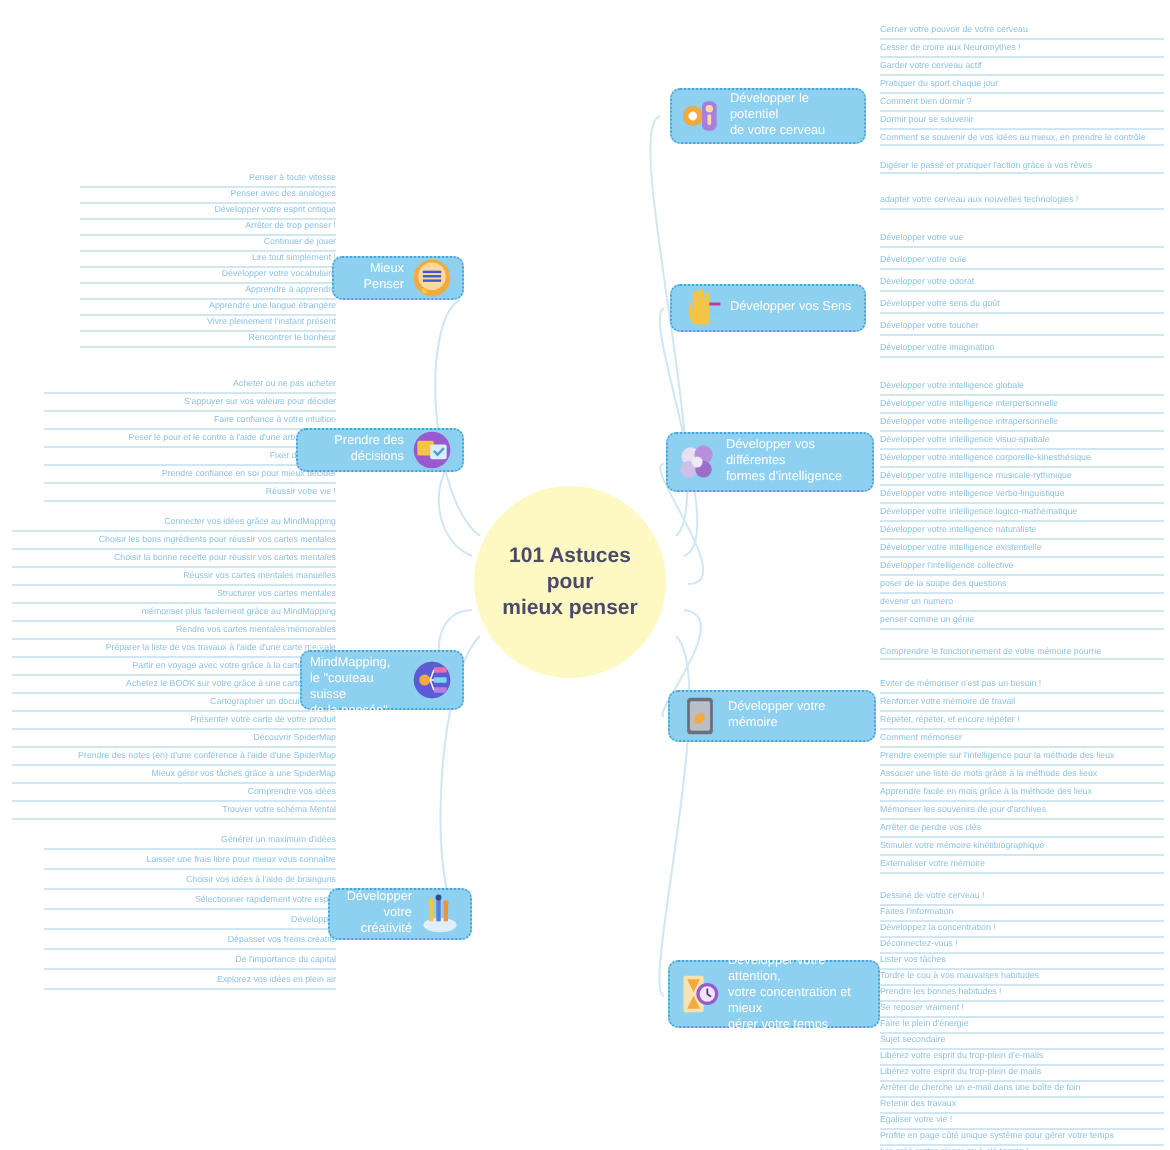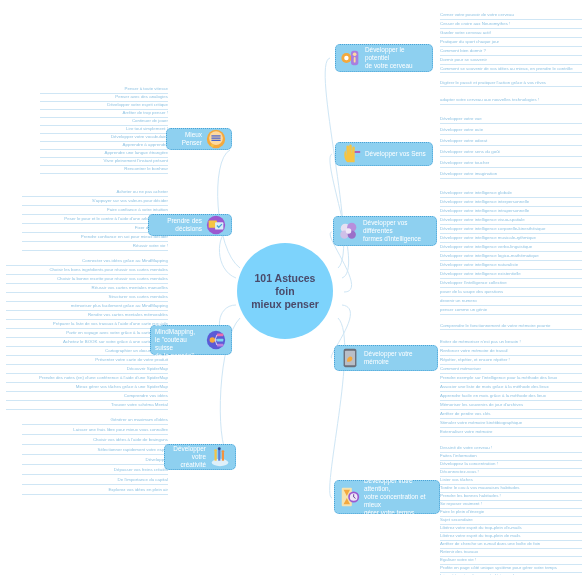--- a/index.html
+++ b/index.html
@@ -8,21 +8,21 @@
     background:#ffffff;
     font-family:"Liberation Sans", sans-serif;
     color:#6fa8d6;
   }
   #map{position:relative;width:585px;height:575px;}
 
   
   .center-node{
     position:absolute;left:237px;top:243px;
     width:96px;height:96px;border-radius:50%;
-    background:#7dd3fc;
+    background:#fef9c3;
     display:flex;align-items:center;justify-content:center;
     text-align:center;
     color:#4a4a6a;
     font-size:10.5px;line-height:13px;font-weight:bold;
     z-index:6;
   }
   .center-node span{display:block;}
 
   
   .branch{
@@ -78,21 +78,21 @@
       <path d="M342,278 C365,270 320,158 332,154"></path>
       <path d="M344,292 C370,292 320,232 332,232"></path>
       <path d="M342,305 C368,308 325,358 332,358"></path>
       <path d="M338,318 C360,340 320,496 332,498"></path>
     </g>
   </svg>
 
   <div class="center-node">
     <div>
       <span>101 Astuces</span>
-      <span>foin</span>
+      <span>pour</span>
       <span>mieux penser</span>
     </div>
   </div>
 
   <div class="branch icon-right" style="left:166px;top:128px;width:66px;height:22px;">
     <span class="blabel">Mieux Penser</span>
     <span class="bicon">
       <svg viewBox="0 0 24 24" width="22" height="22">
         <circle cx="12" cy="12" r="10" fill="#f4a93d"></circle>
         <circle cx="12" cy="11" r="7.5" fill="#fdd9a0"></circle>

